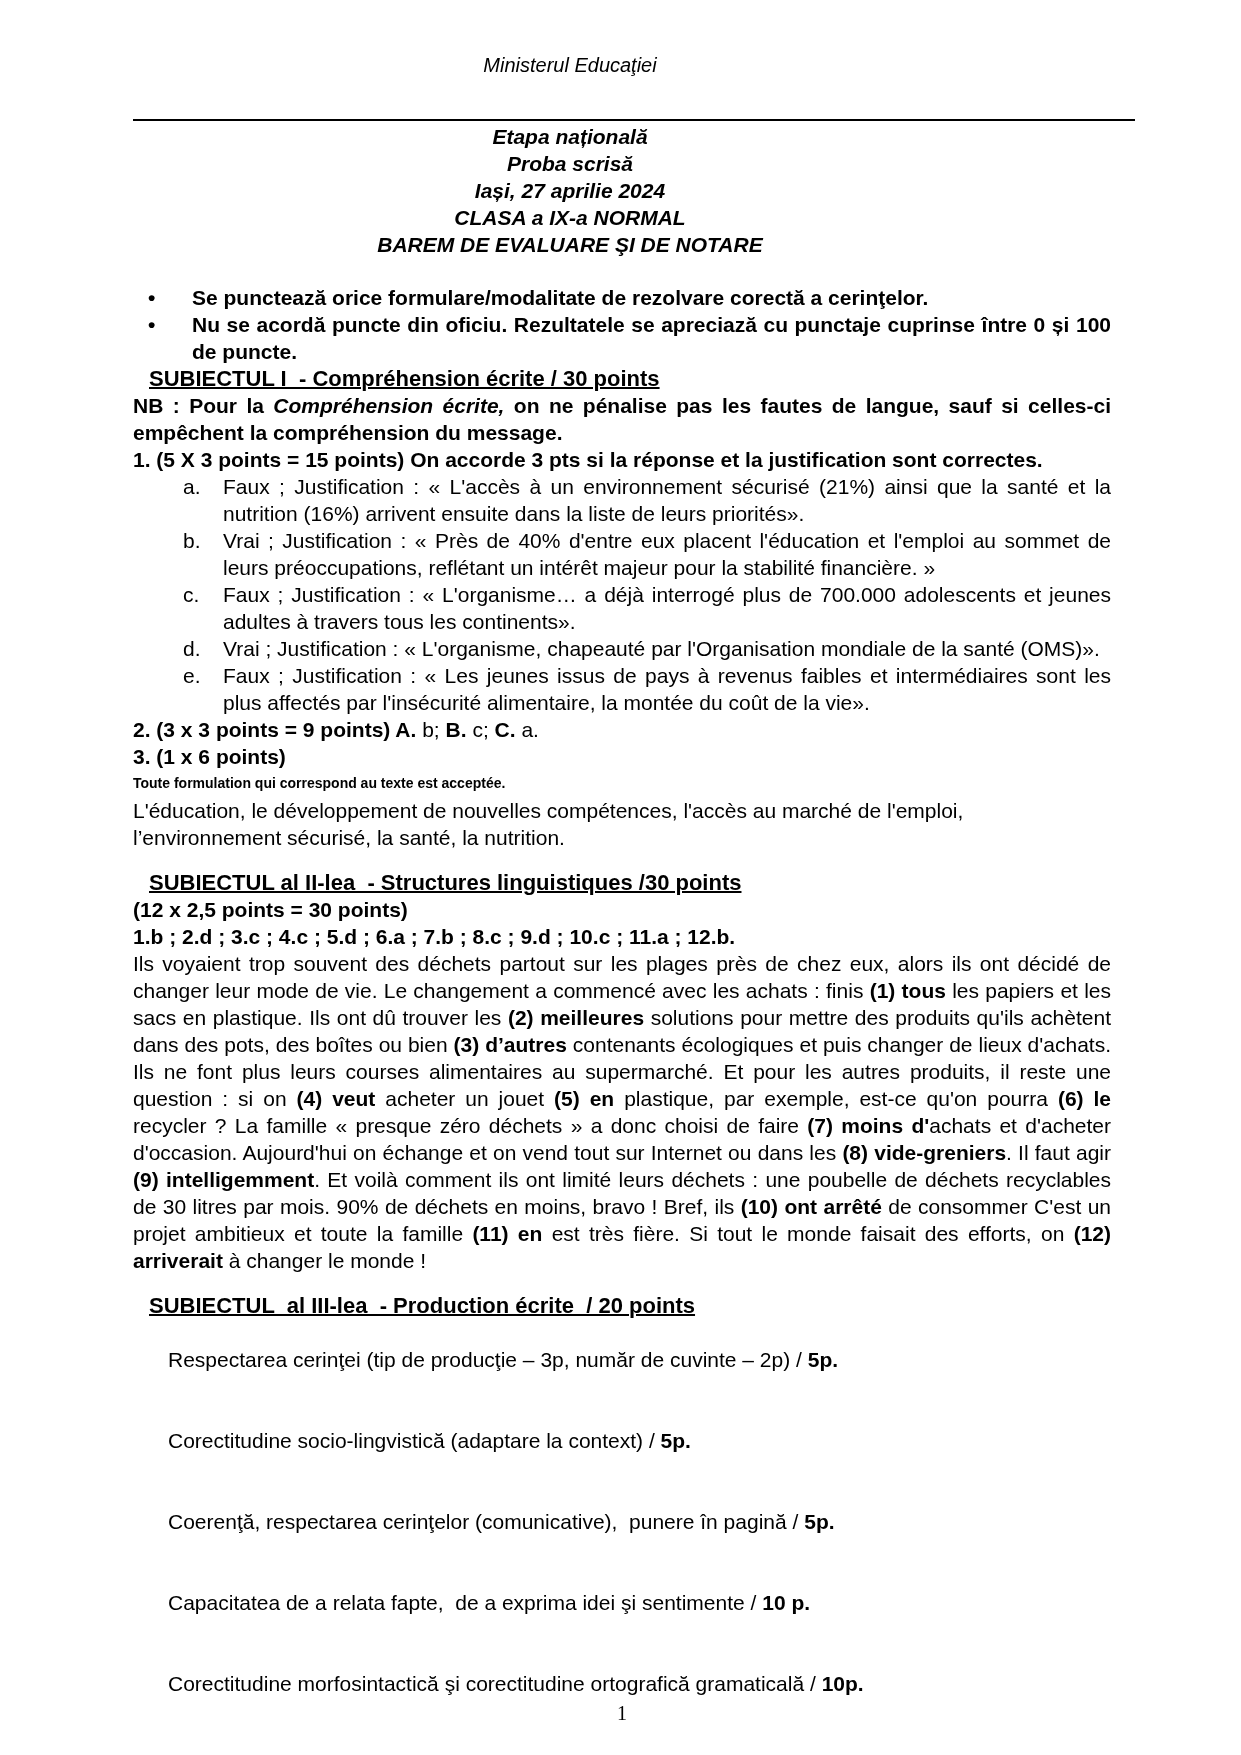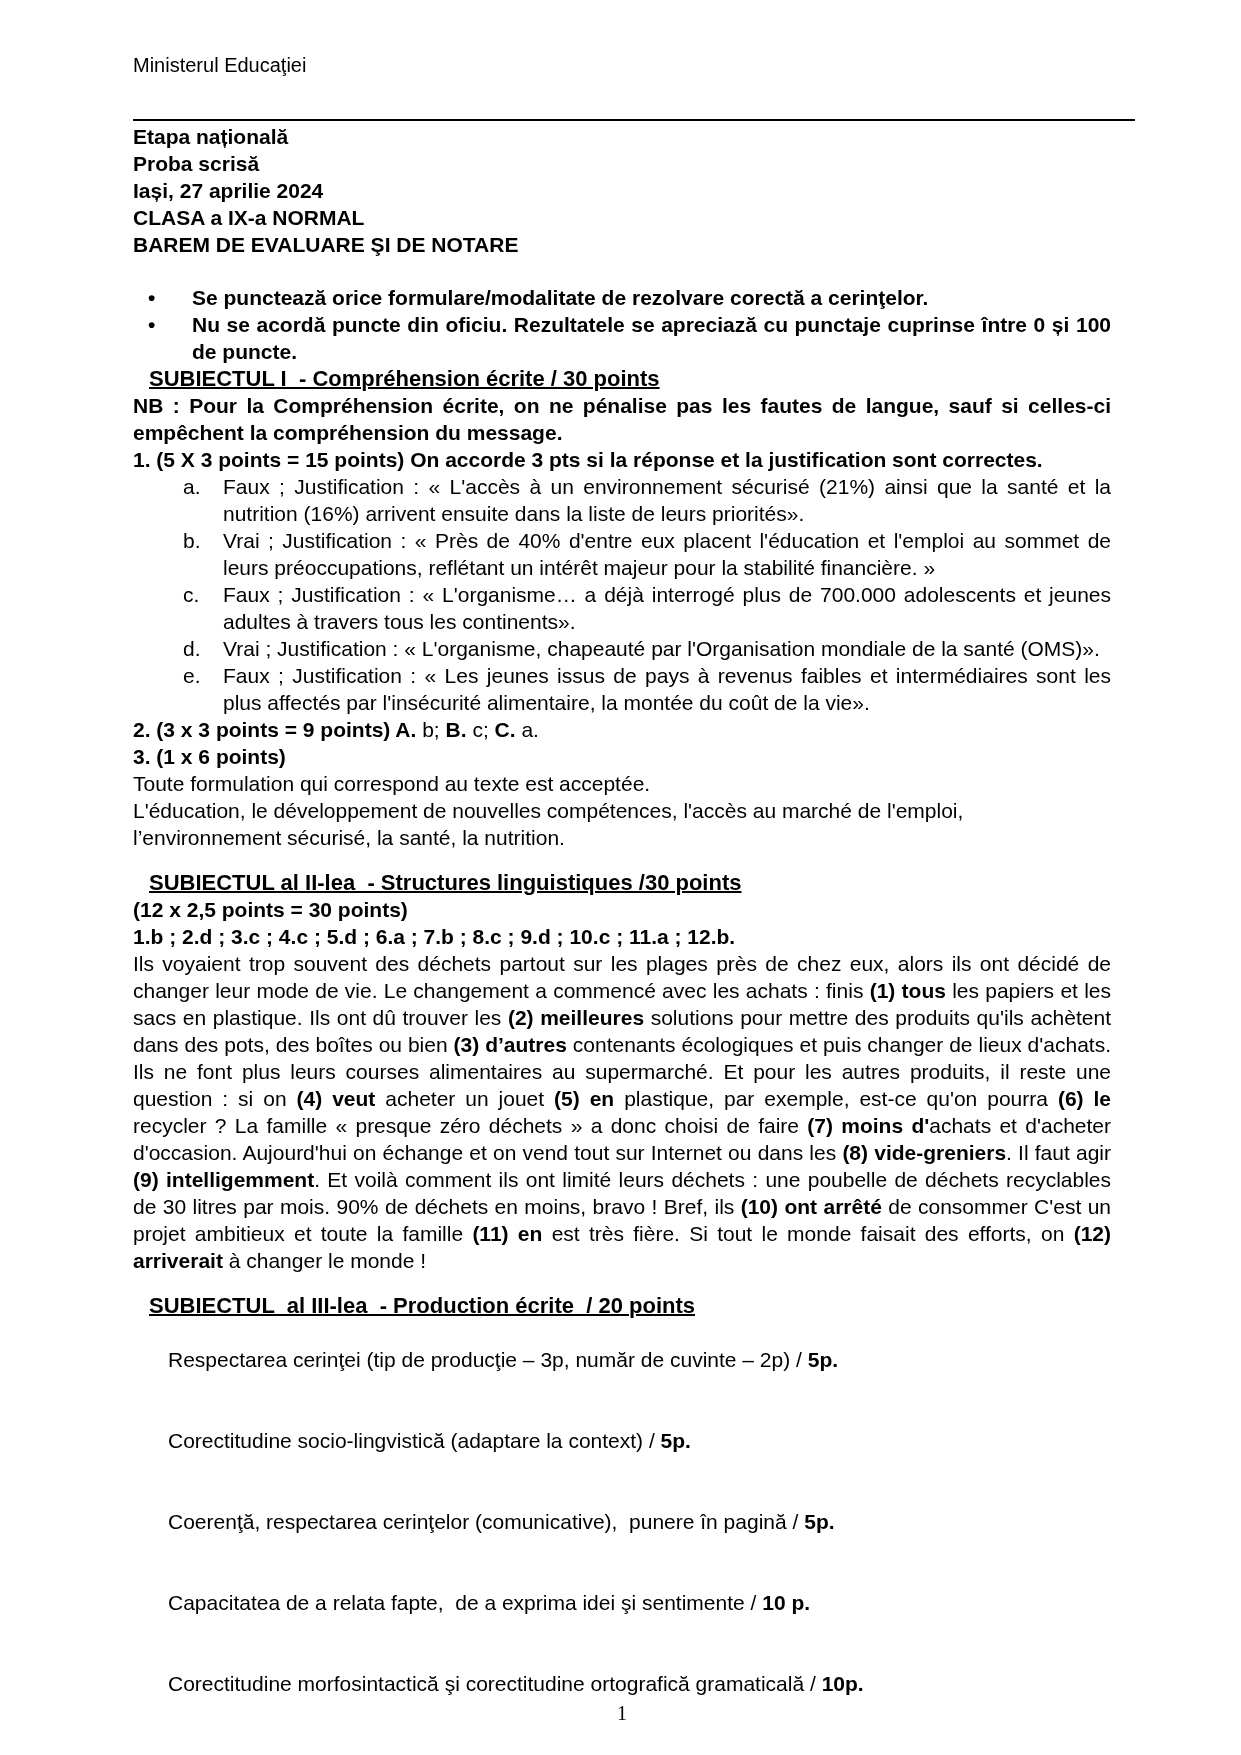--- a/index.html
+++ b/index.html
@@ -3,36 +3,36 @@
 <meta charset="utf-8">
 <style>
   html,body{margin:0;padding:0;background:#ffffff;}
   body{
     width:1241px;height:1755px;position:relative;
     color:#000;
     font-family:"Liberation Sans", sans-serif;
     font-size:21px;line-height:27px;
   }
   .b{font-weight:bold;text-align:right;}
-  .i{}
+  .i{font-style:italic;}
   .content{margin-left:133px;width:978px;}
-  .centered{width:874px;text-align:left;}
+  .centered{width:874px;text-align:center;font-style:italic;}
   .ministry{margin:52px 0 0 133px;font-size:20px;}
   .hrule{margin:40px 0 0 133px;width:1002px;border-top:2px solid #000;height:0;}
   .title-block{margin:2px 0 0 133px;font-weight:bold;}
   .rules-list{margin:26px 0 0 133px;width:978px;font-weight:bold;list-style:none;padding:0;text-align:justify;}
   .rules-list li{position:relative;padding-left:59px;}
   .rules-list .bullet{position:absolute;left:15px;top:0;}
   .heading{font-weight:bold;text-decoration:underline;text-decoration-thickness:2px;font-size:22px;white-space:pre-wrap;margin-left:16px;}
   .nb{text-align:justify;font-weight:bold;}
   .item-bold{font-weight:bold;}
   .answers{margin:0;padding:0;list-style:none;}
   .answers li{position:relative;padding-left:90px;text-align:justify;}
   .answers .marker{position:absolute;left:50px;top:0;}
-  .note-small{font-weight:normal;font-size:21px;}
+  .note-small{font-weight:bold;font-size:14px;}
   .justify{text-align:justify;}
   .sect{margin-top:18px;}
   .criteria div{white-space:pre-wrap;}
   .page-num{position:absolute;top:1700px;left:133px;width:978px;text-align:center;
     font-family:"Liberation Serif", serif;font-size:20px;}
 </style>
 </head>
 <body>
 
 <div class="ministry centered">Ministerul Educaţiei</div>

